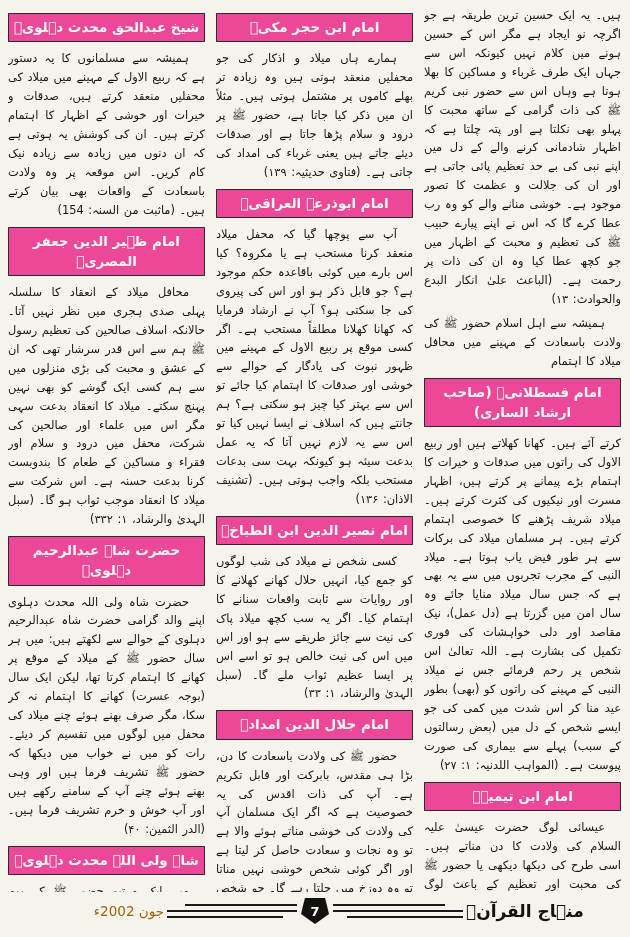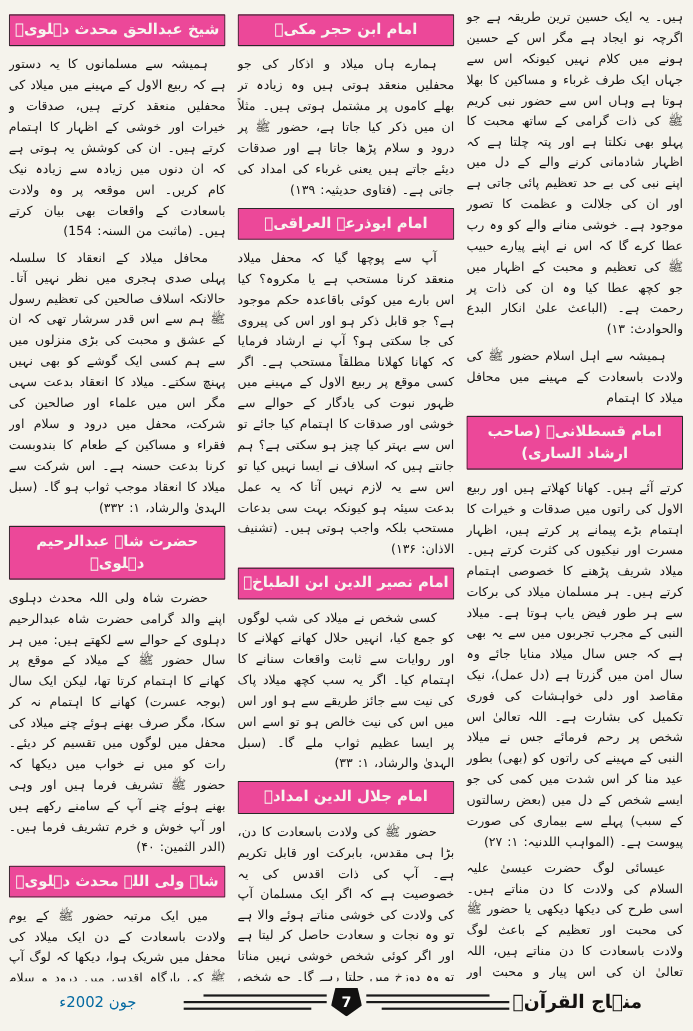--- a/index.html
+++ b/index.html
@@ -57,22 +57,21 @@
     height:36px;
     display:flex;
     align-items:center;
     padding:0 14px;
     direction:ltr;
   }
   .footer-date {
     direction:rtl;
     font-size:13.5px;
     width:150px;
-    text-align:center;
-    color:#0369a1;
+    color:#a16207;
   }
   .footer-center {
     flex:1;
     display:flex;
     align-items:center;
     justify-content:center;
     direction:ltr;
   }
   .rulegroup {
     width:130px;
@@ -111,38 +110,40 @@
 <body>
 
 <div class="page">
   <div class="columns">
 
     <div class="col">
       <p class="para">ہیں۔ یہ ایک حسین ترین طریقہ ہے جو اگرچہ نو ایجاد ہے مگر اس کے حسین ہونے میں کلام نہیں کیونکہ اس سے جہاں ایک طرف غرباء و مساکین کا بھلا ہوتا ہے وہاں اس سے حضور نبی کریم ﷺ کی ذات گرامی کے ساتھ محبت کا پہلو بھی نکلتا ہے اور پتہ چلتا ہے کہ اظہار شادمانی کرنے والے کے دل میں اپنے نبی کی بے حد تعظیم پائی جاتی ہے اور ان کی جلالت و عظمت کا تصور موجود ہے۔ خوشی منانے والے کو وہ رب عطا کرے گا کہ اس نے اپنے پیارے حبیب ﷺ کی تعظیم و محبت کے اظہار میں جو کچھ عطا کیا وہ ان کی ذات پر رحمت ہے۔ (الباعث علیٰ انکار البدع والحوادث: ۱۳)</p>
       <p class="para indent">ہمیشہ سے اہل اسلام حضور ﷺ کی ولادت باسعادت کے مہینے میں محافل میلاد کا اہتمام</p>
       <div class="bar">امام قسطلانیؒ (صاحب ارشاد الساری)</div>
       <p class="para">کرتے آئے ہیں۔ کھانا کھلاتے ہیں اور ربیع الاول کی راتوں میں صدقات و خیرات کا اہتمام بڑے پیمانے پر کرتے ہیں، اظہار مسرت اور نیکیوں کی کثرت کرتے ہیں۔ میلاد شریف پڑھنے کا خصوصی اہتمام کرتے ہیں۔ ہر مسلمان میلاد کی برکات سے ہر طور فیض یاب ہوتا ہے۔ میلاد النبی کے مجرب تجربوں میں سے یہ بھی ہے کہ جس سال میلاد منایا جائے وہ سال امن میں گزرتا ہے (دل عمل)، نیک مقاصد اور دلی خواہشات کی فوری تکمیل کی بشارت ہے۔ اللہ تعالیٰ اس شخص پر رحم فرمائے جس نے میلاد النبی کے مہینے کی راتوں کو (بھی) بطور عید منا کر اس شدت میں کمی کی جو ایسے شخص کے دل میں (بعض رسالتوں کے سبب) پہلے سے بیماری کی صورت پیوست ہے۔ (المواہب اللدنیہ: ۱: ۲۷)</p>
+      <div class="bar">امام ابن تیمیہؒ</div>
       <p class="para indent">عیسائی لوگ حضرت عیسیٰ علیہ السلام کی ولادت کا دن مناتے ہیں۔ اسی طرح کی دیکھا دیکھی یا حضور ﷺ کی محبت اور تعظیم کے باعث لوگ ولادت باسعادت کا دن مناتے ہیں، اللہ تعالیٰ ان کی اس پیار و محبت اور اہتمام و کوشش پر انہیں اجر دینے والا ہے۔ (اقتضاء الصراط المستقیم: ۲۹۳)</p>
 
     </div>
 
     <div class="col">
       <div class="bar">امام ابن حجر مکیؒ</div>
       <p class="para indent">ہمارے ہاں میلاد و اذکار کی جو محفلیں منعقد ہوتی ہیں وہ زیادہ تر بھلے کاموں پر مشتمل ہوتی ہیں۔ مثلاً ان میں ذکر کیا جاتا ہے، حضور ﷺ پر درود و سلام پڑھا جاتا ہے اور صدقات دیئے جاتے ہیں یعنی غرباء کی امداد کی جاتی ہے۔ (فتاوی حدیثیہ: ۱۳۹)</p>
       <div class="bar">امام ابوذرعہ العراقیؒ</div>
       <p class="para indent">آپ سے پوچھا گیا کہ محفل میلاد منعقد کرنا مستحب ہے یا مکروہ؟ کیا اس بارے میں کوئی باقاعدہ حکم موجود ہے؟ جو قابل ذکر ہو اور اس کی پیروی کی جا سکتی ہو؟ آپ نے ارشاد فرمایا کہ کھانا کھلانا مطلقاً مستحب ہے۔ اگر کسی موقع پر ربیع الاول کے مہینے میں ظہور نبوت کی یادگار کے حوالے سے خوشی اور صدقات کا اہتمام کیا جائے تو اس سے بہتر کیا چیز ہو سکتی ہے؟ ہم جانتے ہیں کہ اسلاف نے ایسا نہیں کیا تو اس سے یہ لازم نہیں آتا کہ یہ عمل بدعت سیئہ ہو کیونکہ بہت سی بدعات مستحب بلکہ واجب ہوتی ہیں۔ (تشنیف الاذان: ۱۳۶)</p>
       <div class="bar">امام نصیر الدین ابن الطباخؒ</div>
       <p class="para indent">کسی شخص نے میلاد کی شب لوگوں کو جمع کیا، انہیں حلال کھانے کھلانے کا اور روایات سے ثابت واقعات سنانے کا اہتمام کیا۔ اگر یہ سب کچھ میلاد پاک کی نیت سے جائز طریقے سے ہو اور اس میں اس کی نیت خالص ہو تو اسے اس پر ایسا عظیم ثواب ملے گا۔ (سبل الہدیٰ والرشاد، ۱: ۳۳)</p>
       <div class="bar">امام جلال الدین امدادؒ</div>
       <p class="para indent">حضور ﷺ کی ولادت باسعادت کا دن، بڑا ہی مقدس، بابرکت اور قابل تکریم ہے۔ آپ کی ذات اقدس کی یہ خصوصیت ہے کہ اگر ایک مسلمان آپ کی ولادت کی خوشی مناتے ہوئے والا ہے تو وہ نجات و سعادت حاصل کر لیتا ہے اور اگر کوئی شخص خوشی نہیں مناتا تو وہ دوزخ میں جلتا رہے گا۔ جو شخص میلاد کی اس خوشی اور مسرت کا اپنی حیثیت کے مطابق خصوصی اہتمام کرتا ہے، بہت ہی مناسب ہے۔ (سبل الہدیٰ والرشاد، ۱: ۳۳)</p>
     </div>
 
     <div class="col">
       <div class="bar">شیخ عبدالحق محدث دہلویؒ</div>
       <p class="para indent">ہمیشہ سے مسلمانوں کا یہ دستور ہے کہ ربیع الاول کے مہینے میں میلاد کی محفلیں منعقد کرتے ہیں، صدقات و خیرات اور خوشی کے اظہار کا اہتمام کرتے ہیں۔ ان کی کوشش یہ ہوتی ہے کہ ان دنوں میں زیادہ سے زیادہ نیک کام کریں۔ اس موقعہ پر وہ ولادت باسعادت کے واقعات بھی بیان کرتے ہیں۔ (ماثبت من السنہ: 154)</p>
+      <div class="bar">امام ظہیر الدین جعفر المصریؒ</div>
       <p class="para indent">محافل میلاد کے انعقاد کا سلسلہ پہلی صدی ہجری میں نظر نہیں آتا۔ حالانکہ اسلاف صالحین کی تعظیم رسول ﷺ ہم سے اس قدر سرشار تھی کہ ان کے عشق و محبت کی بڑی منزلوں میں سے ہم کسی ایک گوشے کو بھی نہیں پہنچ سکتے۔ میلاد کا انعقاد بدعت سہی مگر اس میں علماء اور صالحین کی شرکت، محفل میں درود و سلام اور فقراء و مساکین کے طعام کا بندوبست کرنا بدعت حسنہ ہے۔ اس شرکت سے میلاد کا انعقاد موجب ثواب ہو گا۔ (سبل الہدیٰ والرشاد، ۱: ۳۳۲)</p>
       <div class="bar">حضرت شاہ عبدالرحیم دہلویؒ</div>
       <p class="para indent">حضرت شاہ ولی اللہ محدث دہلوی اپنے والد گرامی حضرت شاہ عبدالرحیم دہلوی کے حوالے سے لکھتے ہیں: میں ہر سال حضور ﷺ کے میلاد کے موقع پر کھانے کا اہتمام کرتا تھا، لیکن ایک سال (بوجہ عسرت) کھانے کا اہتمام نہ کر سکا، مگر صرف بھنے ہوئے چنے میلاد کی محفل میں لوگوں میں تقسیم کر دیئے۔ رات کو میں نے خواب میں دیکھا کہ حضور ﷺ تشریف فرما ہیں اور وہی بھنے ہوئے چنے آپ کے سامنے رکھے ہیں اور آپ خوش و خرم تشریف فرما ہیں۔ (الدر الثمین: ۴۰)</p>
       <div class="bar">شاہ ولی اللہ محدث دہلویؒ</div>
       <p class="para indent">میں ایک مرتبہ حضور ﷺ کے یوم ولادت باسعادت کے دن ایک میلاد کی محفل میں شریک ہوا، دیکھا کہ لوگ آپ ﷺ کی بارگاہ اقدس میں درود و سلام اور ہدیہ عرض کر رہے تھے اور ولادت کے موقع پر ظاہر ہونے والے واقعات بیان کیے جا رہے تھے کہ آپ ﷺ کی ولادت کے موقع پر کیا کچھ ظاہر ہوا۔ اچانک میں نے دیکھا کہ اس محفل پر انوار کی بعثت کا سماں ہے۔</p>
 
     </div>
 
   </div>
 

